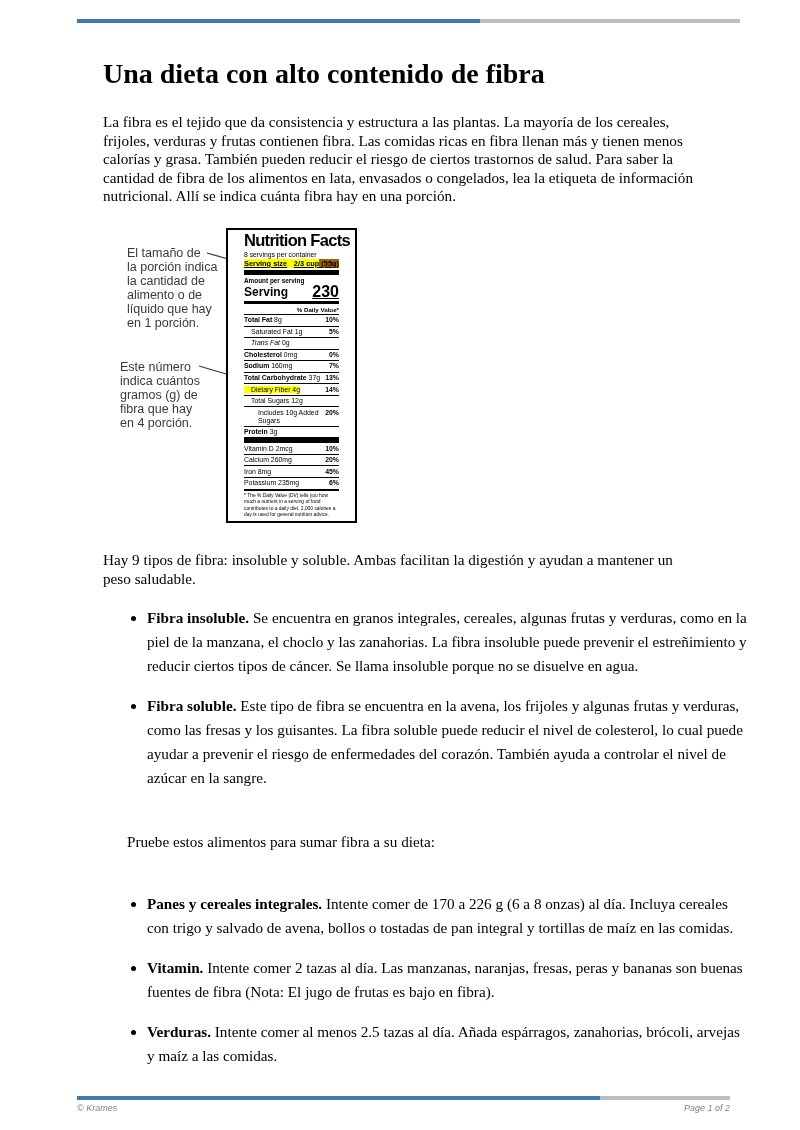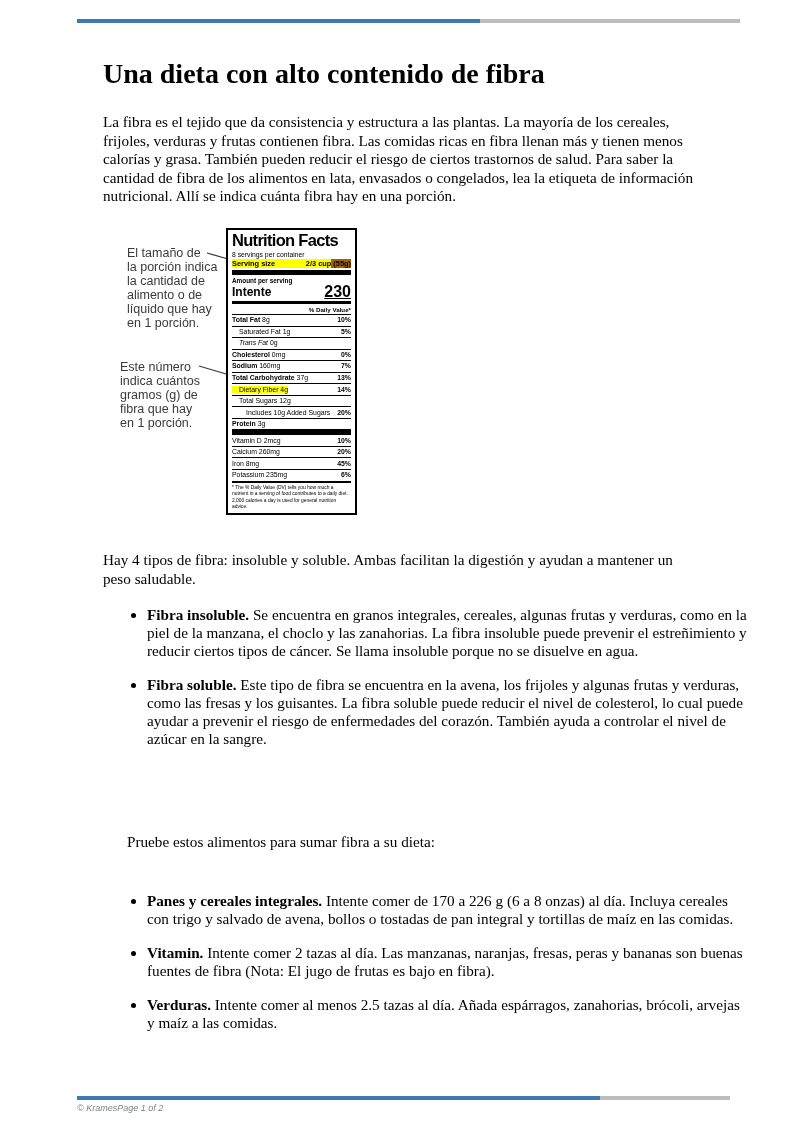--- a/index.html
+++ b/index.html
@@ -4,47 +4,47 @@
 <style>
   html,body{margin:0;padding:0;background:#fff;}
   .page{position:relative;width:800px;height:1130px;background:#ffffff;overflow:hidden;
         font-family:"Liberation Serif",serif;color:#000;}
   
   .topbar{position:absolute;left:77px;top:19px;width:663px;height:4px;background:var(--bar-gray);}
   .topbar .blue{height:100%;width:403px;background:var(--accent-blue);}
   .footer{position:absolute;left:77px;top:1096px;width:653px;}
   .footer .fbar{height:4px;background:var(--bar-gray);}
   .footer .fbar .blue{height:100%;width:523px;background:var(--accent-blue);}
-  .footer .frow{display:flex;justify-content:flex-start;margin-top:3px;
+  .footer .frow{display:flex;justify-content:space-between;margin-top:3px;
         font-family:"Liberation Sans",sans-serif;font-style:italic;font-size:9px;color:#7d8286;}
   
   .h1{position:absolute;left:103px;top:57px;width:620px;font-size:28px;font-weight:bold;line-height:34px;}
   .intro{position:absolute;left:103px;top:113px;width:600px;font-size:15.2px;line-height:18.6px;}
   .h2{position:absolute;left:103px;width:620px;font-size:22px;font-weight:bold;line-height:27px;}
   .h2.s1{top:504px;} .h2.s2{top:786px;}
   .para{position:absolute;left:103px;width:600px;font-size:15.2px;line-height:18.6px;}
   .para.s1{top:551px;} .para.s2{top:833px;margin-left:24px;}
   ul.blist{position:absolute;left:103px;width:600px;margin:0;padding:0 0 0 44px;
-        font-size:15.2px;line-height:18px;list-style:disc outside;}
+        font-size:15.2px;line-height:24px;list-style:disc outside;}
   ul.blist.s1{top:606px;} ul.blist.s2{top:892px;}
   ul.blist li{margin-bottom:16px;}
   
   .figure{position:absolute;left:103px;top:228px;width:600px;height:262px;}
   .ann{position:absolute;font-family:"Liberation Sans",sans-serif;font-size:12.5px;
         line-height:14px;color:#3a3a3a;white-space:pre-line;}
   .ann.serving{left:24px;top:18px;}
   .ann.fiber{left:17px;top:132px;}
   .ptr{position:absolute;left:0;top:0;width:600px;height:262px;pointer-events:none;}
   
   .nf{position:absolute;left:123px;top:0;width:131px;box-sizing:border-box;border:2px solid #000;
-      background:#fff;padding:2px 4px 3px;font-family:"Liberation Sans",sans-serif;color:#000;}
+      background:#fff;padding:2px 16px 3px;font-family:"Liberation Sans",sans-serif;color:#000;}
   .nf-title{font-size:16.5px;font-weight:bold;letter-spacing:-0.7px;line-height:1.02;white-space:nowrap;}
   .nf-servings{font-size:6.8px;margin-top:2px;}
   .nf-ss{display:flex;justify-content:space-between;font-size:7.4px;font-weight:bold;
-         margin-top:1px;background:var(--hl-yellow);}
+         margin-top:1px;background:var(--hl-yellow);text-decoration:underline;}
   .nf-ss .rest{background:#a16207;}
   .bar1{height:5px;background:#000;margin-top:2px;}
   .nf-aps{font-size:6.4px;font-weight:bold;margin-top:2px;}
   .nf-cal{display:flex;justify-content:space-between;align-items:flex-end;}
   .nf-cal .cl{font-size:12px;font-weight:bold;}
   .nf-cal .cv{font-size:16px;font-weight:bold;line-height:0.95;text-decoration:underline;}
   .bar2{height:3px;background:#000;margin-top:2px;}
   .nf-dvh{text-align:right;font-size:6.2px;font-weight:bold;padding:1.5px 0;border-bottom:1px solid #000;}
   .nf-row{display:flex;justify-content:space-between;font-size:6.9px;line-height:1.15;
           padding:1.3px 0;border-bottom:1px solid #000;}
@@ -74,37 +74,37 @@
     <div class="ann serving">El tamaño de
 la porción indica
 la cantidad de
 alimento o de
 líquido que hay
 en 1 porción.</div>
     <div class="ann fiber">Este número
 indica cuántos
 gramos (g) de
 fibra que hay
-en 1 porción.</div>
+en 4 porción.</div>
     <svg class="ptr" viewBox="0 0 600 262">
       <line x1="104" y1="25" x2="125" y2="31" stroke="#3a3a3a" stroke-width="1.3"></line>
       <line x1="96" y1="138" x2="130" y2="148" stroke="#3a3a3a" stroke-width="1.3"></line>
     </svg>
 
     <div class="nf">
       <div class="nf-title">Nutrition Facts</div>
       <div class="nf-servings">8 servings per container</div>
       <div class="nf-ss">
         <span>Serving size</span>
         <span><span>2/3 cup</span><span class="rest"> (55g)</span></span>
       </div>
       <div class="bar1"></div>
       <div class="nf-aps">Amount per serving</div>
       <div class="nf-cal">
-        <span class="cl">Intente</span>
+        <span class="cl">Serving</span>
         <span class="cv">230</span>
       </div>
       <div class="bar2"></div>
       <div class="nf-dvh">% Daily Value*</div>
       <div>
           <div class="nf-row ind0">
             <span class="nf-left"><span class="b ">Total Fat</span> 8g</span>
             <span class="nf-dv">10%</span>
           </div>
           <div class="nf-row ind1">
@@ -160,21 +160,21 @@
           </div>
           <div class="nf-row">
             <span>Potassium 235mg</span>
             <span class="nf-dv">6%</span>
           </div>
         </div>
       <div class="nf-foot">* The % Daily Value (DV) tells you how much a nutrient in a serving of food contributes to a daily diet. 2,000 calories a day is used for general nutrition advice.</div>
     </div>
   </div>
 
-  <div class="para s1">Hay 4 tipos de fibra: insoluble y soluble. Ambas facilitan la digestión y ayudan a mantener un peso saludable.</div>
+  <div class="para s1">Hay 9 tipos de fibra: insoluble y soluble. Ambas facilitan la digestión y ayudan a mantener un peso saludable.</div>
   <ul class="blist s1">
       <li><b>Fibra insoluble.</b><span> Se encuentra en granos integrales, cereales, algunas frutas y verduras, como en la piel de la manzana, el choclo y las zanahorias. La fibra insoluble puede prevenir el estreñimiento y reducir ciertos tipos de cáncer. Se llama insoluble porque no se disuelve en agua.</span></li>
       <li><b>Fibra soluble.</b><span> Este tipo de fibra se encuentra en la avena, los frijoles y algunas frutas y verduras, como las fresas y los guisantes. La fibra soluble puede reducir el nivel de colesterol, lo cual puede ayudar a prevenir el riesgo de enfermedades del corazón. También ayuda a controlar el nivel de azúcar en la sangre.</span></li>
     </ul>
 
   <div class="para s2">Pruebe estos alimentos para sumar fibra a su dieta:</div>
   <ul class="blist s2">
       <li><b>Panes y cereales integrales.</b><span> Intente comer de 170 a 226 g (6 a 8 onzas) al día. Incluya cereales con trigo y salvado de avena, bollos o tostadas de pan integral y tortillas de maíz en las comidas.</span></li>
       <li><b>Vitamin.</b><span> Intente comer 2 tazas al día. Las manzanas, naranjas, fresas, peras y bananas son buenas fuentes de fibra (Nota: El jugo de frutas es bajo en fibra).</span></li>
       <li><b>Verduras.</b><span> Intente comer al menos 2.5 tazas al día. Añada espárragos, zanahorias, brócoli, arvejas y maíz a las comidas.</span></li>

